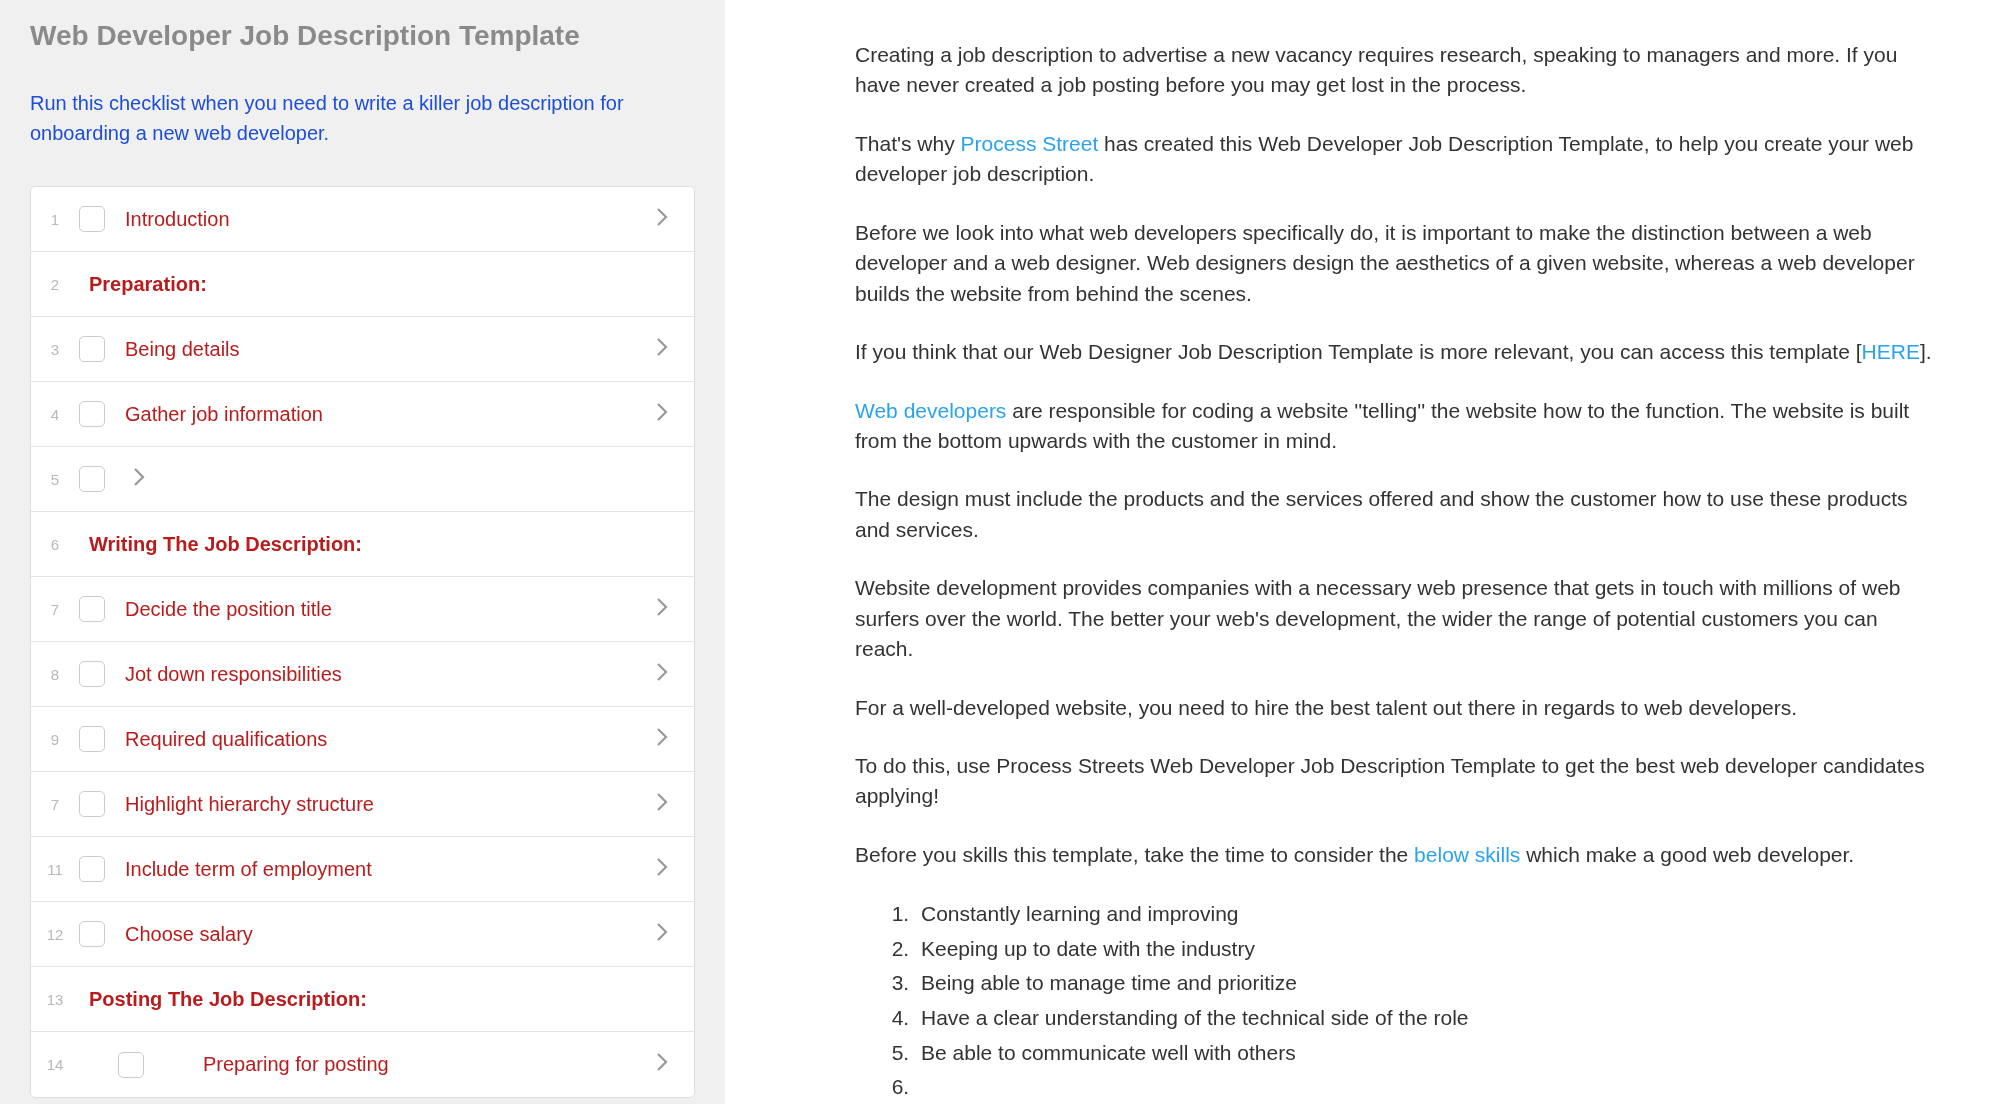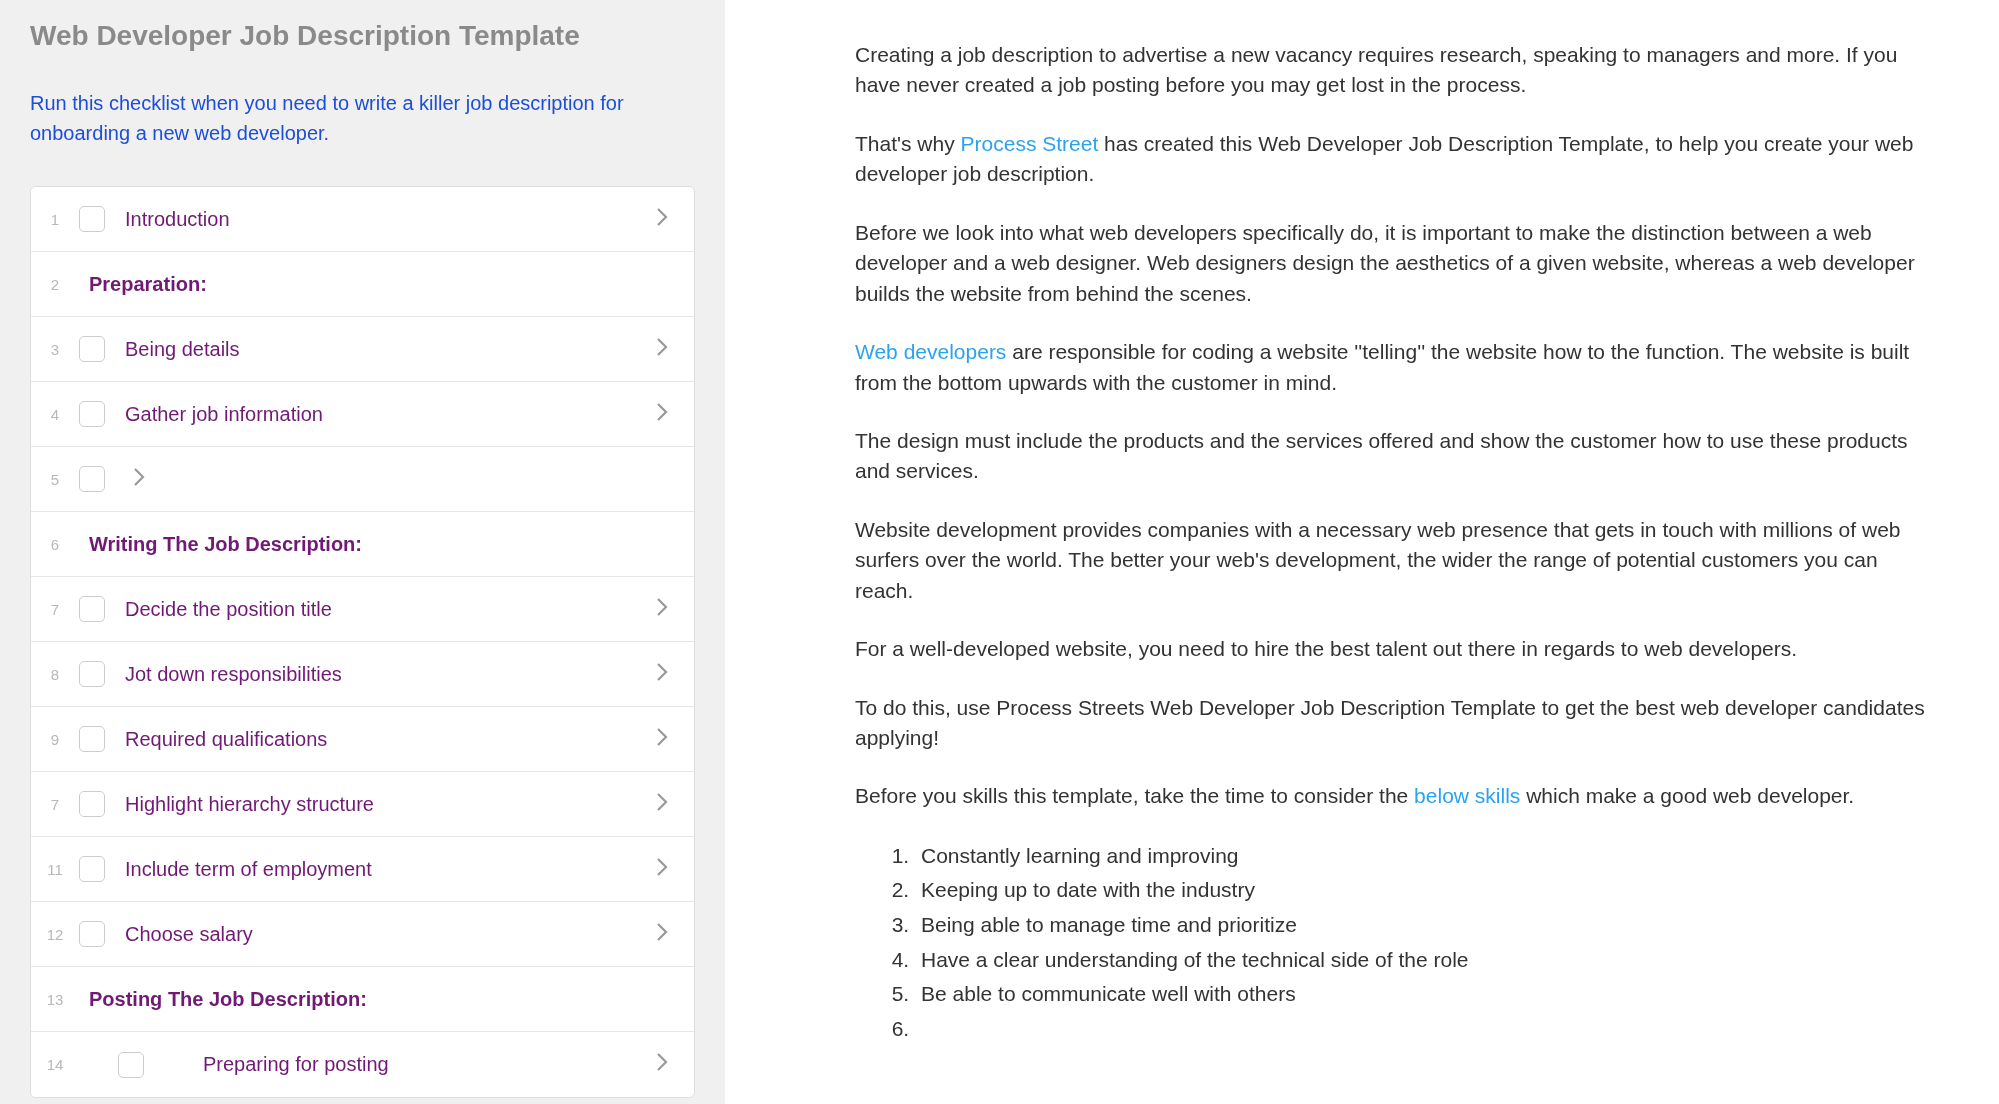--- a/index.html
+++ b/index.html
@@ -64,21 +64,21 @@
     height: 26px;
     border: 1.5px solid #ccc;
     border-radius: 5px;
     margin-right: 20px;
     flex-shrink: 0;
     background: #fff;
   }
   .row .label {
     flex: 1;
     font-size: 20px;
-    color: #701a75;
+    color: #b91c1c;
   }
   .row .chevron {
     width: 28px;
     color: #999;
     font-size: 20px;
     text-align: center;
     flex-shrink: 0;
   }
   .row.section .label {
     font-weight: 700;
@@ -213,20 +213,23 @@
     </div>
 </div>
 
 <div class="right-pane">
   <div class="content">
     <p>Creating a job description to advertise a new vacancy requires research, speaking to managers and more. If you have never created a job posting before you may get lost in the process.</p>
     <p>
       <span>That's why </span><a>Process Street</a><span> has created this Web Developer Job Description Template, to help you create your web developer job description.</span>
     </p>
     <p>Before we look into what web developers specifically do, it is important to make the distinction between a web developer and a web designer. Web designers design the aesthetics of a given website, whereas a web developer builds the website from behind the scenes.</p>
+    <p>
+      <span>If you think that our Web Designer Job Description Template is more relevant, you can access this template [</span><a>HERE</a><span>].</span>
+    </p>
     <p>
       <a>Web developers</a><span> are responsible for coding a website ''telling'' the website how to the function. The website is built from the bottom upwards with the customer in mind.</span>
     </p>
     <p>The design must include the products and the services offered and show the customer how to use these products and services.</p>
     <p>Website development provides companies with a necessary web presence that gets in touch with millions of web surfers over the world. The better your web's development, the wider the range of potential customers you can reach.</p>
     <p>For a well-developed website, you need to hire the best talent out there in regards to web developers.</p>
     <p>To do this, use Process Streets Web Developer Job Description Template to get the best web developer candidates applying!</p>
     <p>
       <span>Before you skills this template, take the time to consider the </span><a>below skills</a><span> which make a good web developer.</span>
     </p>

